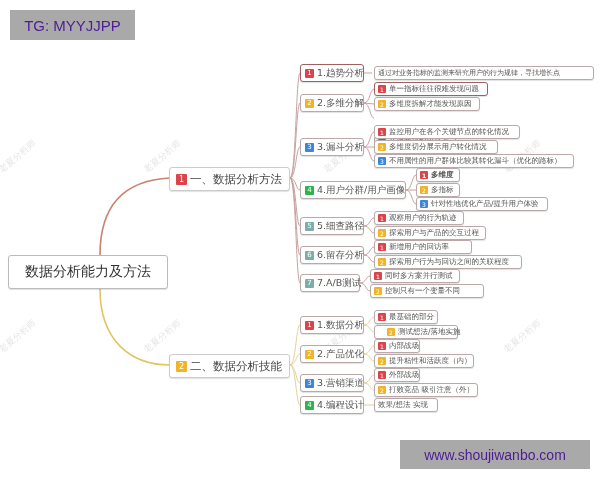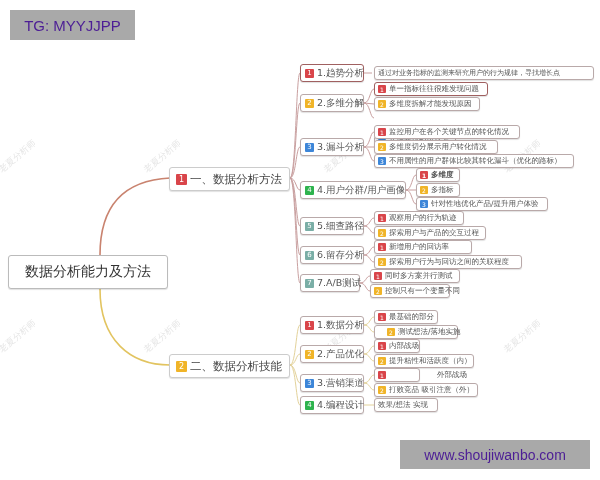--- a/index.html
+++ b/index.html
@@ -203,21 +203,21 @@
   </div>
   <div class="node l3" style="left:374px;top:255px;width:148px;">
     <span class="badge b2">2</span>
     <span>探索用户行为与回访之间的关联程度</span>
   </div>
 
   <div class="node l3" style="left:370px;top:269px;width:90px;">
     <span class="badge b1">1</span>
     <span>同时多方案并行测试</span>
   </div>
-  <div class="node l3" style="left:370px;top:284px;width:80px;">
+  <div class="node l3" style="left:370px;top:284px;width:114px;">
     <span class="badge b2">2</span>
     <span>控制只有一个变量不同</span>
   </div>
 
   <div class="node l2" style="left:300px;top:316px;width:64px;">
     <span class="badge b1">1</span>
     <span>1.数据分析</span>
   </div>
   <div class="node l2" style="left:300px;top:345px;width:64px;">
     <span class="badge b2">2</span>
@@ -241,21 +241,21 @@
     <span>测试想法/落地实施</span>
   </div>
   <div class="node l3" style="left:374px;top:339px;width:46px;">
     <span class="badge b1">1</span>
     <span>内部战场</span>
   </div>
   <div class="node l3" style="left:374px;top:354px;width:100px;">
     <span class="badge b2">2</span>
     <span>提升粘性和活跃度（内）</span>
   </div>
-  <div class="node l3" style="left:374px;top:368px;width:46px;gap:48px;">
+  <div class="node l3" style="left:374px;top:368px;width:46px;">
     <span class="badge b1">1</span>
     <span>外部战场</span>
   </div>
   <div class="node l3" style="left:374px;top:383px;width:104px;">
     <span class="badge b2">2</span>
     <span>打败竞品 吸引注意（外）</span>
   </div>
   <div class="node l3" style="left:374px;top:398px;width:64px;">
     <span>效果/想法 实现</span>
   </div>

